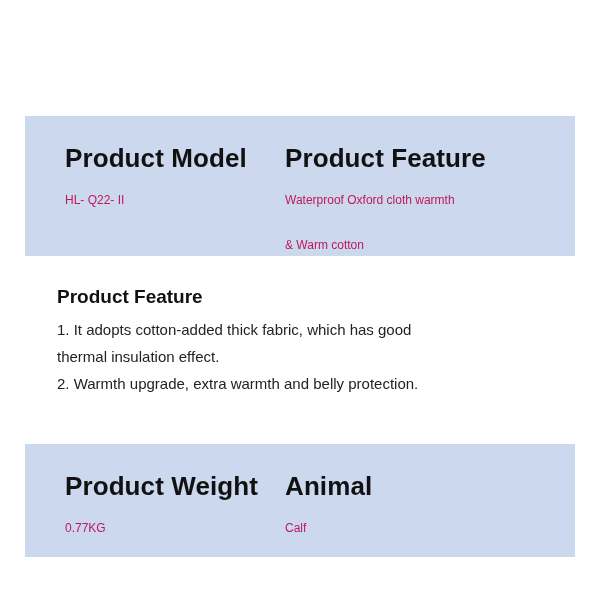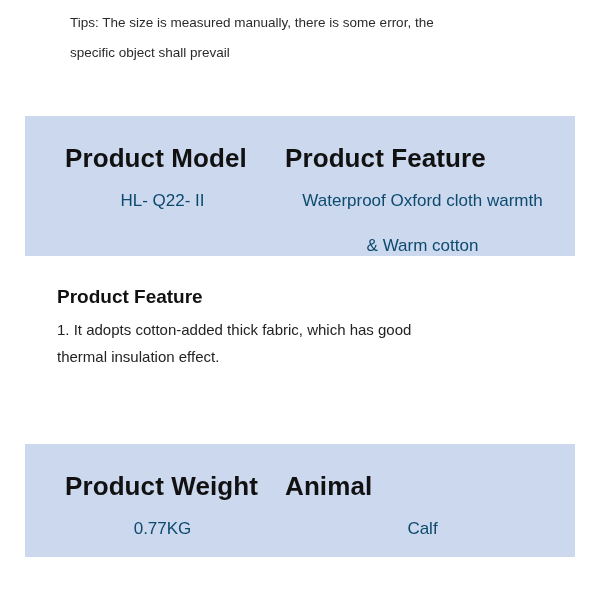--- a/index.html
+++ b/index.html
@@ -56,24 +56,23 @@
   .col-left  { left: 40px; width: 195px; }
   .col-right { left: 260px; width: 275px; }
 
   .field-title {
     font-size: 26px;
     font-weight: bold;
     color: #111111;
     letter-spacing: 0.1px;
   }
   .field-value {
-    font-size: 17px;
-    color: #0c4a6e;
+    font-size: 12px;
+    color: #be185d;
     line-height: 31px;
-    text-align: center;
   }
 
   .panel-specs .field-title { margin-top: 27px; }
   .panel-specs .field-value { margin-top: 11px; }
   .panel-weight .field-title { margin-top: 27px; }
   .panel-weight .field-value { margin-top: 11px; }
 
   
   .feature {
     position: absolute;
@@ -92,41 +91,38 @@
     color: #232323;
     line-height: 27px;
     margin: 0;
   }
 </style>
 </head>
 <body>
 
 <div class="page">
 
-  <div class="tips">
-    <div>Tips: The size is measured manually, there is some error, the</div>
-    <div>specific object shall prevail</div>
-  </div>
 
   <div class="panel panel-specs">
     <div class="col col-left">
       <div class="field-title">Product Model</div>
       <div class="field-value">HL- Q22- II</div>
     </div>
     <div class="col col-right">
       <div class="field-title">Product Feature</div>
       <div class="field-value">Waterproof Oxford cloth warmth</div>
       <div class="field-value" style="margin-top:14px">&amp; Warm cotton</div>
     </div>
   </div>
 
   <div class="feature">
     <div class="feature-heading">Product Feature</div>
     <p class="feature-line">1. It adopts cotton-added thick fabric, which has good</p>
     <p class="feature-line">thermal insulation effect.</p>
+    <p class="feature-line">2. Warmth upgrade, extra warmth and belly protection.</p>
   </div>
 
   <div class="panel panel-weight">
     <div class="col col-left">
       <div class="field-title">Product Weight</div>
       <div class="field-value">0.77KG</div>
     </div>
     <div class="col col-right">
       <div class="field-title">Animal</div>
       <div class="field-value">Calf</div>

